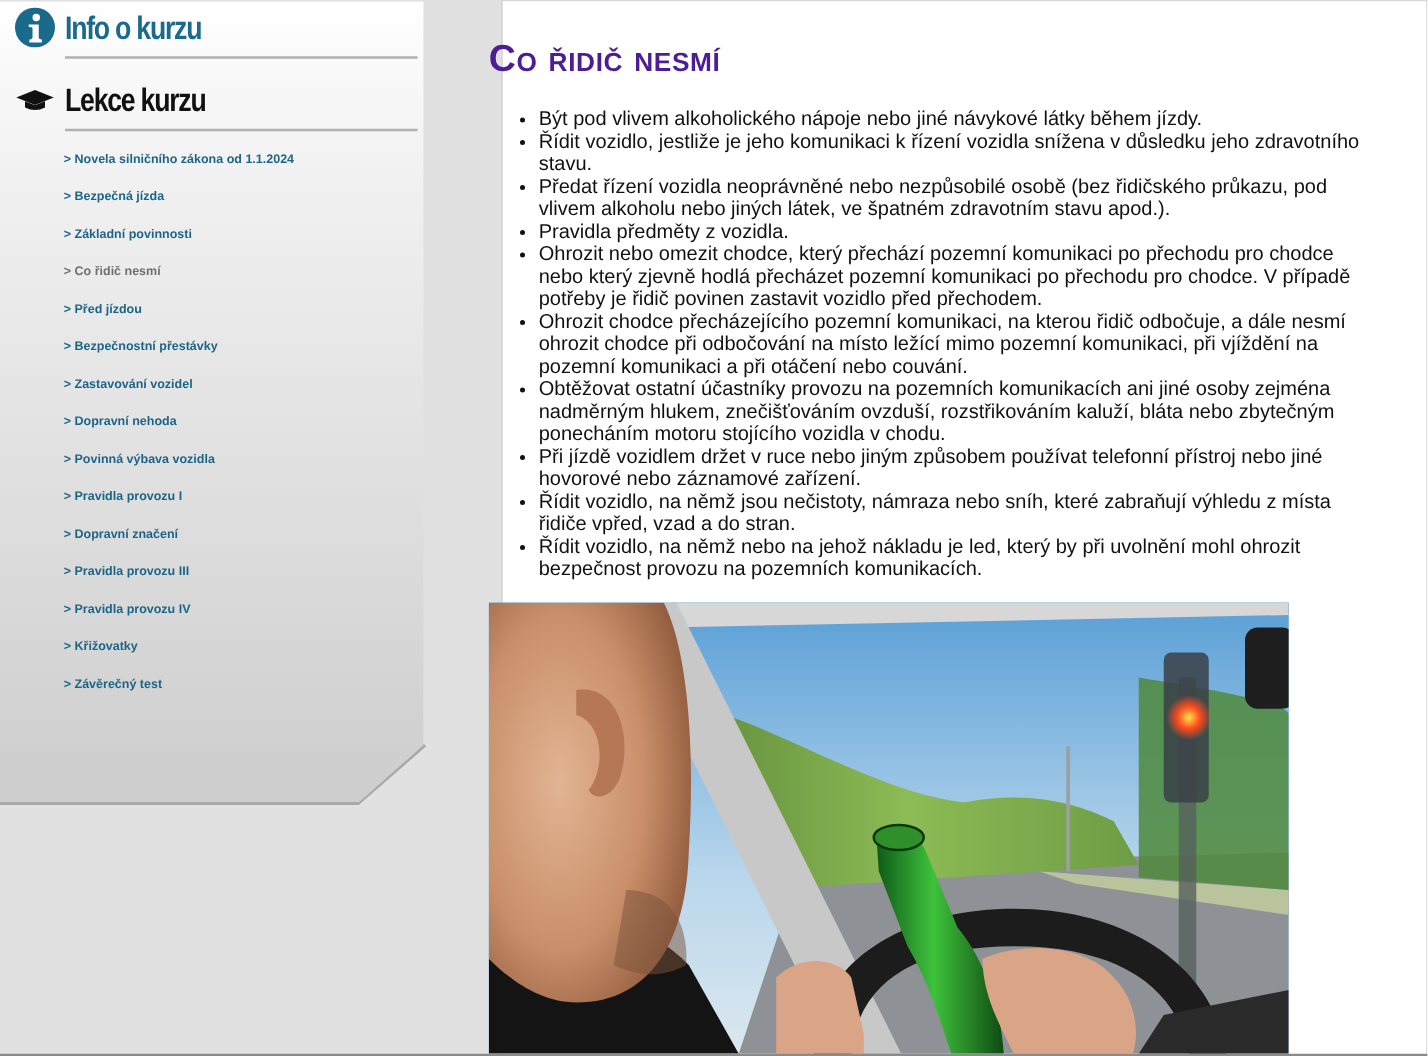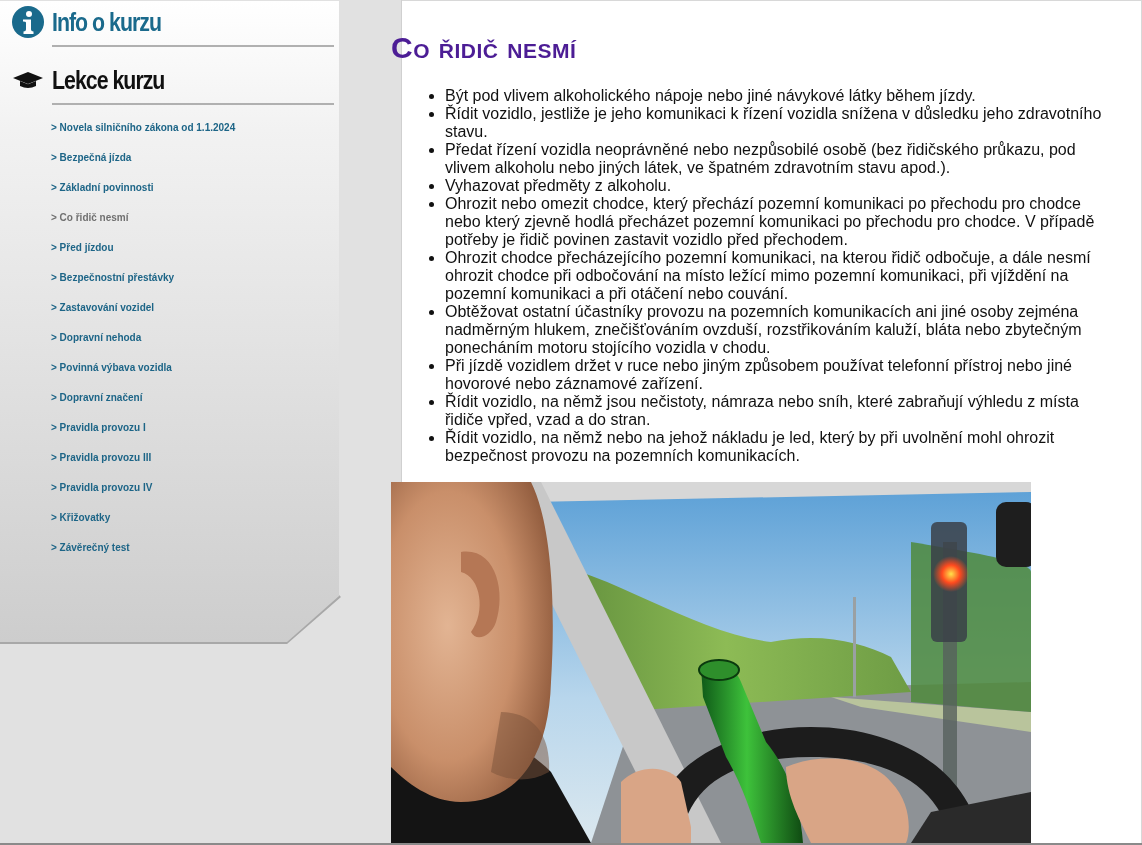--- a/index.html
+++ b/index.html
@@ -60,21 +60,21 @@
   .page-title {
     position: absolute; left: 0; top: 31px;
     font-family: "Liberation Sans", sans-serif;
     font-size: 30px; font-weight: bold; color: #4c1d95;
     font-variant: small-caps; letter-spacing: 0.5px;
     white-space: nowrap;
   }
   .rules {
     position: absolute; left: 40px; top: 87px; width: 660px;
     font-size: 16px; line-height: 18px; color: #111;
-    list-style: disc; padding-left: 0; margin-left: 14px;
+    list-style: disc; padding-left: 0;
   }
   .rules li { margin-left: 0; }
 
   .photo {
     position: absolute; left: 391px; top: 482px; width: 640px; height: 361px;
     overflow: hidden; background: #7fb3de;
   }
   .photo svg { display: block; }
 </style>
 </head>
@@ -112,36 +112,36 @@
   <ul class="lesson-list">
     <li>&gt; Novela silničního zákona od 1.1.2024</li>
     <li>&gt; Bezpečná jízda</li>
     <li>&gt; Základní povinnosti</li>
     <li class="active">&gt; Co řidič nesmí</li>
     <li>&gt; Před jízdou</li>
     <li>&gt; Bezpečnostní přestávky</li>
     <li>&gt; Zastavování vozidel</li>
     <li>&gt; Dopravní nehoda</li>
     <li>&gt; Povinná výbava vozidla</li>
+    <li>&gt; Pravidla provozu I</li>
     <li>&gt; Dopravní značení</li>
-    <li>&gt; Pravidla provozu I</li>
     <li>&gt; Pravidla provozu III</li>
     <li>&gt; Pravidla provozu IV</li>
     <li>&gt; Křižovatky</li>
     <li>&gt; Závěrečný test</li>
   </ul>
 </nav>
 
 <main class="content">
   <h1 class="page-title">Co řidič nesmí</h1>
   <ul class="rules">
     <li>Být pod vlivem alkoholického nápoje nebo jiné návykové látky během jízdy.</li>
     <li>Řídit vozidlo, jestliže je jeho komunikaci k řízení vozidla snížena v důsledku jeho zdravotního stavu.</li>
     <li>Předat řízení vozidla neoprávněné nebo nezpůsobilé osobě (bez řidičského průkazu, pod vlivem alkoholu nebo jiných látek, ve špatném zdravotním stavu apod.).</li>
-    <li>Vyhazovat předměty z alkoholu.</li>
+    <li>Pravidla předměty z vozidla.</li>
     <li>Ohrozit nebo omezit chodce, který přechází pozemní komunikaci po přechodu pro chodce nebo který zjevně hodlá přecházet pozemní komunikaci po přechodu pro chodce. V případě potřeby je řidič povinen zastavit vozidlo před přechodem.</li>
     <li>Ohrozit chodce přecházejícího pozemní komunikaci, na kterou řidič odbočuje, a dále nesmí ohrozit chodce při odbočování na místo ležící mimo pozemní komunikaci, při vjíždění na pozemní komunikaci a při otáčení nebo couvání.</li>
     <li>Obtěžovat ostatní účastníky provozu na pozemních komunikacích ani jiné osoby zejména nadměrným hlukem, znečišťováním ovzduší, rozstřikováním kaluží, bláta nebo zbytečným ponecháním motoru stojícího vozidla v chodu.</li>
     <li>Při jízdě vozidlem držet v ruce nebo jiným způsobem používat telefonní přístroj nebo jiné hovorové nebo záznamové zařízení.</li>
     <li>Řídit vozidlo, na němž jsou nečistoty, námraza nebo sníh, které zabraňují výhledu z místa řidiče vpřed, vzad a do stran.</li>
     <li>Řídit vozidlo, na němž nebo na jehož nákladu je led, který by při uvolnění mohl ohrozit bezpečnost provozu na pozemních komunikacích.</li>
   </ul>
 </main>
 
 <div class="photo" title="Řidič držící láhev piva za volantem">

